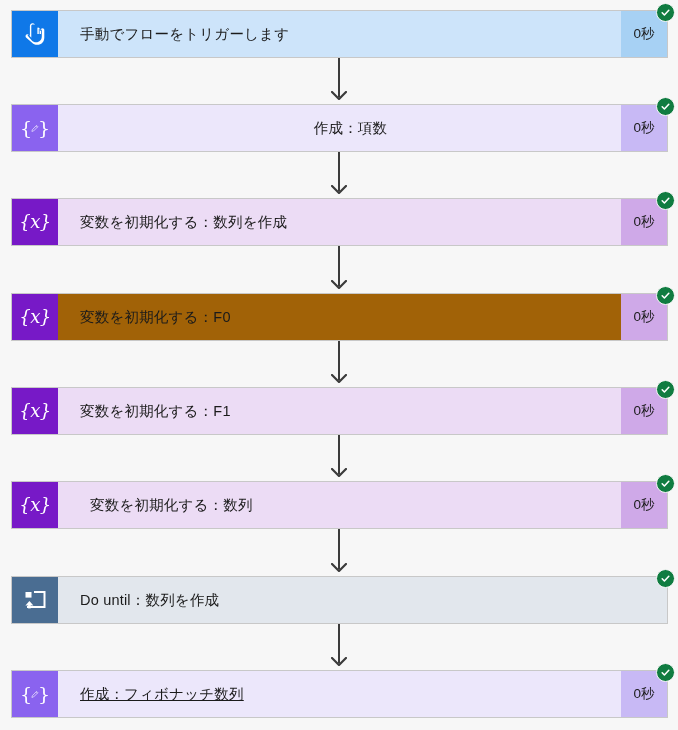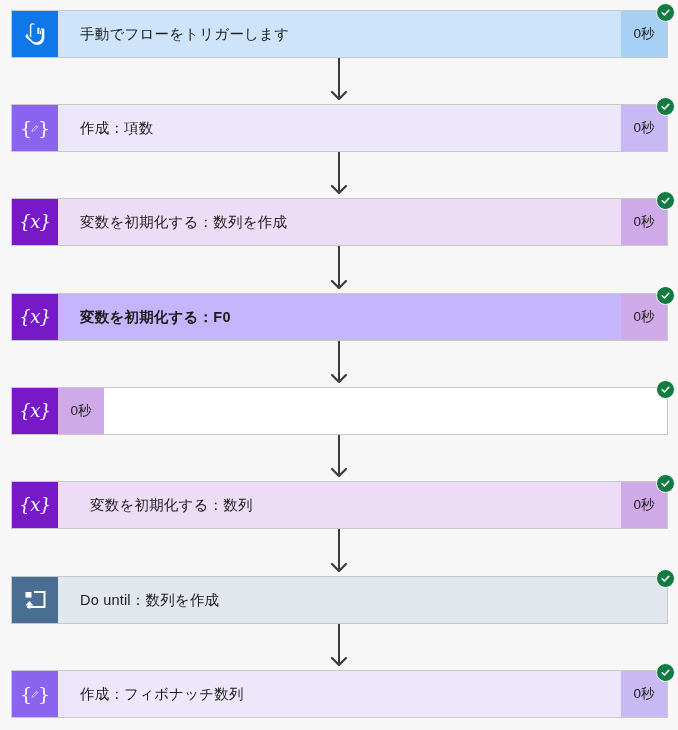--- a/index.html
+++ b/index.html
@@ -165,21 +165,21 @@
         <div class="icon-box" style="background:#8a63ef;">
           <span class="glyph-compose">
             <span class="brace">{</span>
             <svg class="icon-svg" width="15" height="15" viewBox="0 0 16 16" style="margin:0 -1px;">
               <path d="M11.3 1.6 L14.0 4.3 L5.2 13.1 L1.8 14.0 L2.7 10.6 Z" fill="none" stroke="#ffffff" stroke-width="1.25" stroke-linejoin="round"></path>
               <path d="M10.0 2.9 L12.7 5.6" stroke="#ffffff" stroke-width="1.1"></path>
             </svg>
             <span class="brace">}</span>
           </span>
         </div>
-        <div class="title-box" style="background:#ece7fb;">
+        <div class="title-box" style="background:#ece7fb;justify-content:center;">
           <span>作成：項数</span>
         </div>
         <div class="duration-box" style="background:#c8b9f5;">
           <span>0秒</span>
         </div>
       </div>
       <span class="status-badge" style="background:#107c41;">
         <svg width="11" height="11" viewBox="0 0 12 12">
           <path d="M2.4 6.3 L4.8 8.7 L9.6 3.5" fill="none" stroke="#ffffff" stroke-width="1.7" stroke-linecap="round" stroke-linejoin="round"></path>
         </svg>
@@ -213,21 +213,21 @@
       <span class="line" style="height:40px; background:#3b3b3b;"></span>
       <span class="head"><svg width="16" height="9" viewBox="0 0 16 9">
           <path d="M1 1 L8 8 L15 1" fill="none" stroke="#3b3b3b" stroke-width="2.2" stroke-linecap="square"></path>
         </svg></span>
     </div>
     <div class="card-wrap" style="top:293px;">
       <div class="card">
         <div class="icon-box" style="background:#7719c7;">
           <span class="glyph-var">{<i>x</i>}</span>
         </div>
-        <div class="title-box" style="background:#c4b5fd;font-weight:bold;">
+        <div class="title-box" style="background:#a16207;">
           <span>変数を初期化する：F0</span>
         </div>
         <div class="duration-box" style="background:#cfa9e8;">
           <span>0秒</span>
         </div>
       </div>
       <span class="status-badge" style="background:#107c41;">
         <svg width="11" height="11" viewBox="0 0 12 12">
           <path d="M2.4 6.3 L4.8 8.7 L9.6 3.5" fill="none" stroke="#ffffff" stroke-width="1.7" stroke-linecap="round" stroke-linejoin="round"></path>
         </svg>
@@ -236,20 +236,23 @@
     <div class="connector" style="left:327px; top:341px; height:46px;">
       <span class="line" style="height:39px; background:#3b3b3b;"></span>
       <span class="head"><svg width="16" height="9" viewBox="0 0 16 9">
           <path d="M1 1 L8 8 L15 1" fill="none" stroke="#3b3b3b" stroke-width="2.2" stroke-linecap="square"></path>
         </svg></span>
     </div>
     <div class="card-wrap" style="top:387px;">
       <div class="card">
         <div class="icon-box" style="background:#7719c7;">
           <span class="glyph-var">{<i>x</i>}</span>
+        </div>
+        <div class="title-box" style="background:#ecdcf5;">
+          <span>変数を初期化する：F1</span>
         </div>
         <div class="duration-box" style="background:#cfa9e8;">
           <span>0秒</span>
         </div>
       </div>
       <span class="status-badge" style="background:#107c41;">
         <svg width="11" height="11" viewBox="0 0 12 12">
           <path d="M2.4 6.3 L4.8 8.7 L9.6 3.5" fill="none" stroke="#ffffff" stroke-width="1.7" stroke-linecap="round" stroke-linejoin="round"></path>
         </svg>
       </span>
@@ -315,21 +318,21 @@
         <div class="icon-box" style="background:#8a63ef;">
           <span class="glyph-compose">
             <span class="brace">{</span>
             <svg class="icon-svg" width="15" height="15" viewBox="0 0 16 16" style="margin:0 -1px;">
               <path d="M11.3 1.6 L14.0 4.3 L5.2 13.1 L1.8 14.0 L2.7 10.6 Z" fill="none" stroke="#ffffff" stroke-width="1.25" stroke-linejoin="round"></path>
               <path d="M10.0 2.9 L12.7 5.6" stroke="#ffffff" stroke-width="1.1"></path>
             </svg>
             <span class="brace">}</span>
           </span>
         </div>
-        <div class="title-box" style="background:#ece7fb;">
+        <div class="title-box" style="background:#ece7fb;text-decoration:underline;">
           <span>作成：フィボナッチ数列</span>
         </div>
         <div class="duration-box" style="background:#c8b9f5;">
           <span>0秒</span>
         </div>
       </div>
       <span class="status-badge" style="background:#107c41;">
         <svg width="11" height="11" viewBox="0 0 12 12">
           <path d="M2.4 6.3 L4.8 8.7 L9.6 3.5" fill="none" stroke="#ffffff" stroke-width="1.7" stroke-linecap="round" stroke-linejoin="round"></path>
         </svg>

